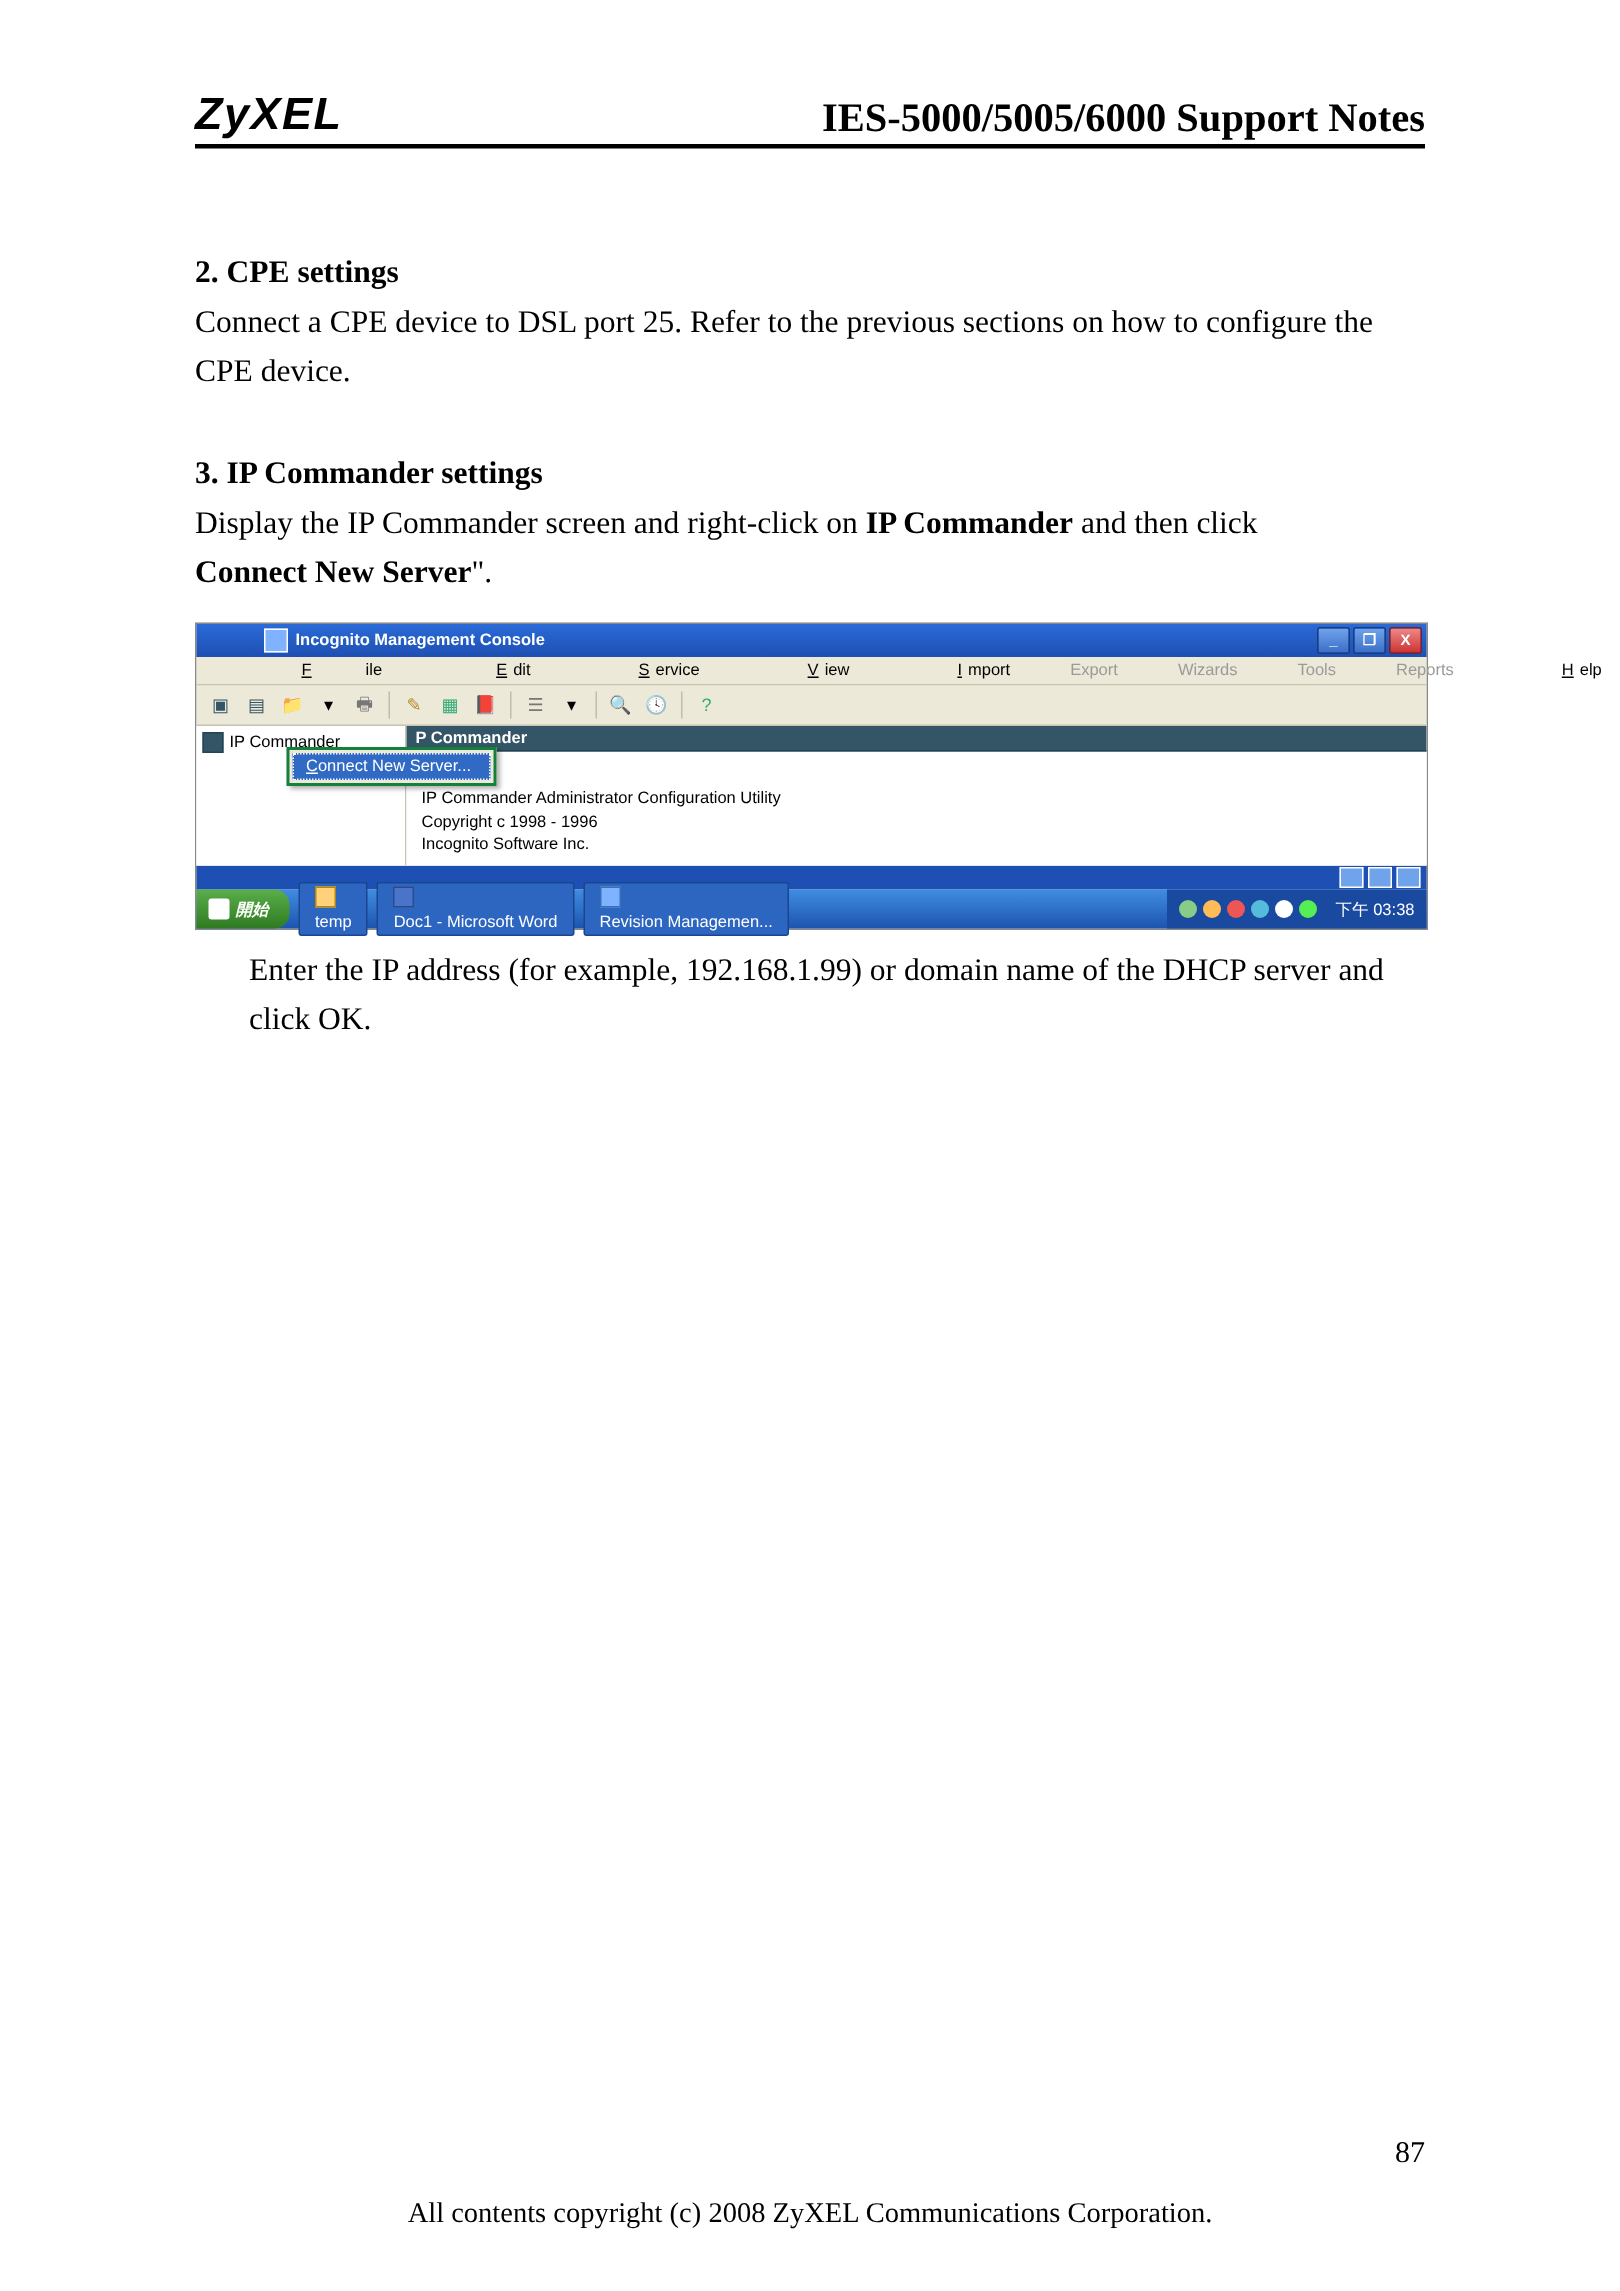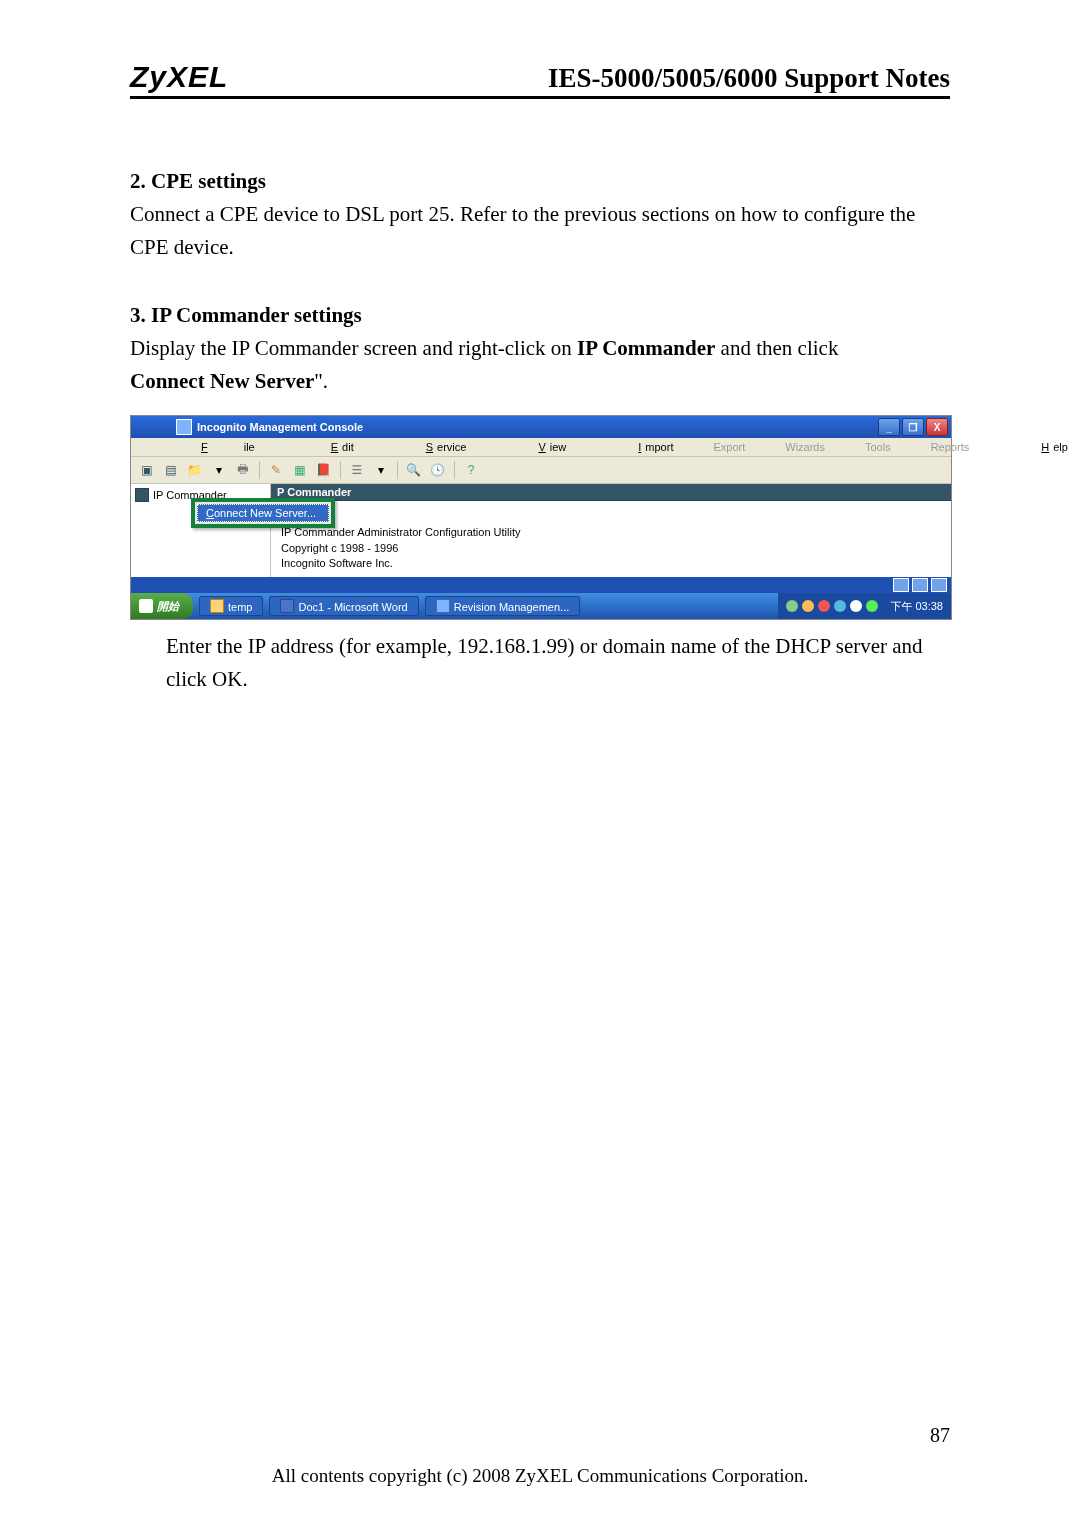--- a/index.html
+++ b/index.html
@@ -134,21 +134,21 @@
     font-size:11px;
     color:#000;
   }
   .tree-icon {
     width:12px; height:12px; background:#356; border:1px solid #245;
   }
   .context-menu {
     position:absolute;
     left: 60px; top: 14px;
     background:#ece9d8;
-    border:4px solid #15803d;
+    border:2px solid #15803d;
     box-shadow: 2px 2px 3px rgba(0,0,0,0.3);
     padding:2px;
     z-index:5;
   }
   .context-menu-item {
     background:#316ac5;
     color:#fff;
     padding:2px 12px 2px 8px;
     font-size:11px;
     border:1px dotted #fff;
@@ -205,21 +205,21 @@
     border-radius:0 10px 10px 0;
     gap:4px;
   }
   .start-flag { width:14px; height:14px; background:#fff; border-radius:2px;}
   .task-item {
     margin-left:6px;
     background:#2d66c0;
     border:1px solid #1a4690;
     padding:2px 10px;
     border-radius:2px;
-    display:flex; align-items:flex-end; gap:4px;
+    display:flex; align-items:flex-start; gap:4px;flex-direction:column;
   }
   .task-item .ticon { width:12px; height:12px; background:#ffd27a; border:1px solid #b8860b;}
   .tray {
     background:#1a4aa0;
     height:100%;
     display:flex; align-items:center;
     padding:0 8px;
     gap:4px;
   }
   .tray .ticon2 { width:12px; height:12px; border-radius:50%;}

